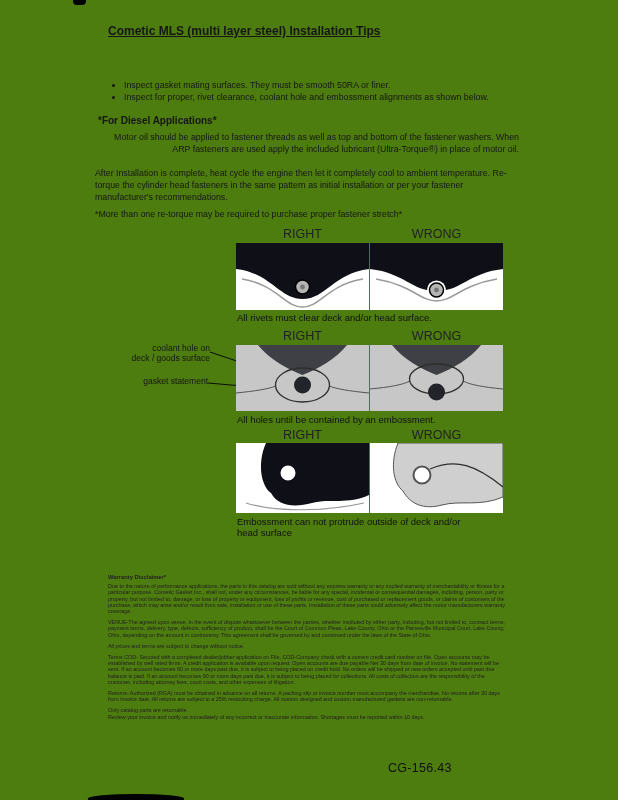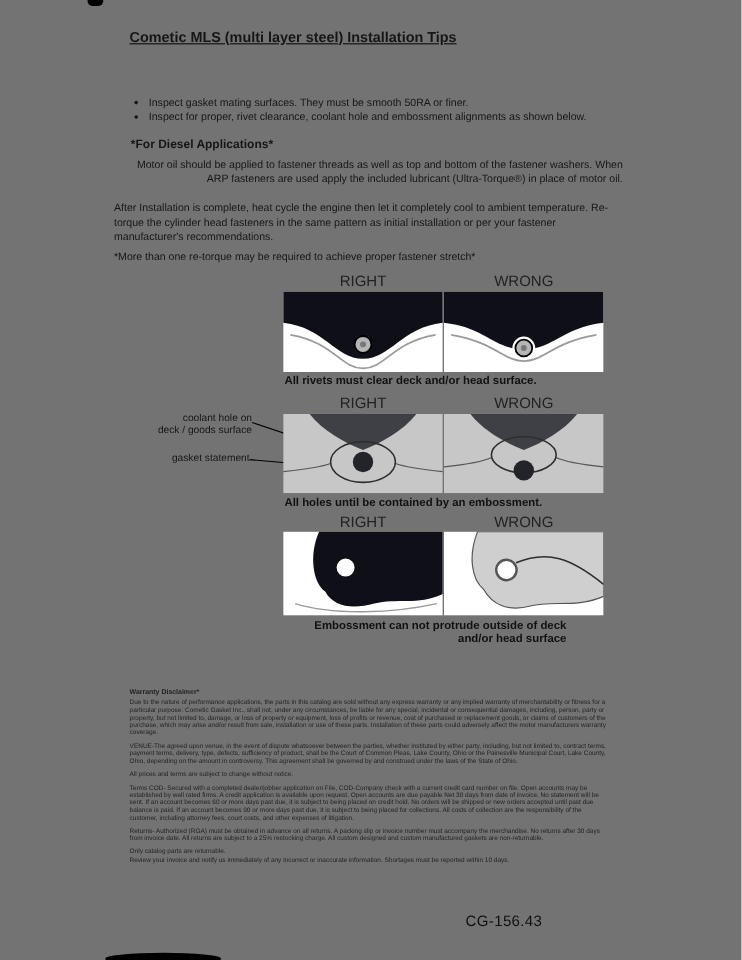--- a/index.html
+++ b/index.html
@@ -1,47 +1,47 @@
 <!DOCTYPE html>
 <html><head>
 <meta charset="utf-8">
 <style>
   html,body { margin:0; padding:0; background:#ffffff; }
   .page {
-    position:relative; width:618px; height:800px; background:#737373;
+    position:relative; width:618px; height:800px; background:#4d7c0f;
     font-family:"Liberation Sans", sans-serif; color:#161616; overflow:hidden;
   }
   .artifact-top { position:absolute; left:73px; top:0; width:13px; height:5px; background:#000; border-radius:0 0 4px 4px; }
   .artifact-bottom { position:absolute; left:88px; top:794px; width:96px; height:9px; background:#000; border-radius:100% 100% 0 0; }
 
   .title { position:absolute; left:108px; top:24px; margin:0; font-size:12px; font-weight:bold; text-decoration:underline; }
 
   .tips { position:absolute; left:92px; top:43px; margin:0; padding-left:15px; width:440px;
           list-style:circle; font-size:8.8px; line-height:12px; }
   .subtips { position:absolute; left:112px; top:79px; margin:0; padding-left:12px; width:430px;
           list-style:disc; font-size:8.8px; line-height:12px; }
 
-  .diesel-heading { position:absolute; left:109px; top:115px; margin:0; font-size:10px; font-weight:bold; }
+  .diesel-heading { position:absolute; left:98px; top:115px; margin:0; font-size:10px; font-weight:bold; }
   .para { position:absolute; left:95px; width:424px; margin:0; font-size:8.8px; line-height:11.8px; }
   .para1 { top:132px;text-align:right; }
   .para2 { top:168px; }
   .note  { position:absolute; left:95px; top:209px; margin:0; font-size:8.8px; }
 
   .dg-header { position:absolute; width:133px; text-align:center; font-size:12.5px; color:#222; }
   .hdr-r1 { top:227px; } .hdr-r2 { top:329px; } .hdr-r3 { top:428px; }
   .col-right { left:236px; } .col-wrong { left:370px; }
 
   .dg-panel { position:absolute; width:133px; }
   .dg-panel svg { display:block; }
   .pnl-r1 { top:243px; height:67px; }
   .pnl-r2 { top:345px; height:66px; }
   .pnl-r3 { top:443px; height:70px; }
 
-  .dg-caption { position:absolute; left:237px; margin:0; font-size:9.5px; color:#111;font-weight:bold; }
-  .cap-r1 { top:312px; } .cap-r2 { top:414px; } .cap-r3 { top:516px; width:235px; line-height:11px;text-align:right; }
+  .dg-caption { position:absolute; left:237px; margin:0; font-size:9.5px; color:#111; }
+  .cap-r1 { top:312px; } .cap-r2 { top:414px; } .cap-r3 { top:516px; width:235px; line-height:11px; }
 
   .lbl-coolant { position:absolute; left:110px; top:344px; width:100px; text-align:right;
                  font-size:8.5px; line-height:9.5px; }
   .lbl-coolant span { display:block; }
   .lbl-emboss { position:absolute; left:108px; top:376px; width:100px; text-align:right; font-size:8.5px; }
   .connectors { position:absolute; left:204px; top:348px; }
 
   .disclaimer { position:absolute; left:108px; top:574px; width:400px; font-size:5.4px; line-height:6.2px; color:#222; }
   .disclaimer h2 { margin:0 0 3px 0; font-size:5.8px; font-weight:bold; }
   .disclaimer p { margin:0 0 5px 0; }
@@ -60,21 +60,21 @@
   <h1 class="title">Cometic MLS (multi layer steel) Installation Tips</h1>
 
   <ul class="subtips">
     <li>Inspect gasket mating surfaces. They must be smooth 50RA or finer.</li>
     <li>Inspect for proper, rivet clearance, coolant hole and embossment alignments as shown below.</li>
   </ul>
 
   <h2 class="diesel-heading">*For Diesel Applications*</h2>
   <p class="para para1">Motor oil should be applied to fastener threads as well as top and bottom of the fastener washers. When ARP fasteners are used apply the included lubricant (Ultra-Torque®) in place of motor oil.</p>
   <p class="para para2">After Installation is complete, heat cycle the engine then let it completely cool to ambient temperature. Re-torque the cylinder head fasteners in the same pattern as initial installation or per your fastener manufacturer's recommendations.</p>
-  <p class="note">*More than one re-torque may be required to achieve proper fastener stretch*</p>
+  <p class="note">*More than one re-torque may be required to purchase proper fastener stretch*</p>
 
   <div class="dg-header hdr-r1 col-right">RIGHT</div>
   <div class="dg-header hdr-r1 col-wrong">WRONG</div>
 
   <div class="dg-panel pnl-r1 col-right">
     <svg width="133" height="67" viewBox="0 0 133 67">
       <rect width="133" height="67" fill="#ffffff"></rect>
       <path d="M0,0 H133 V26 C98,30 90,56 66.5,56 C43,56 35,30 0,26 Z" fill="#0f0f18"></path>
       <path d="M6,36 C42,42 48,64 66.5,64 C85,64 91,42 127,36" stroke="#9a9a9a" stroke-width="1.5" fill="none"></path>
       <circle cx="66.5" cy="44" r="7" fill="#b5b5b5" stroke="#000" stroke-width="1.5"></circle>

